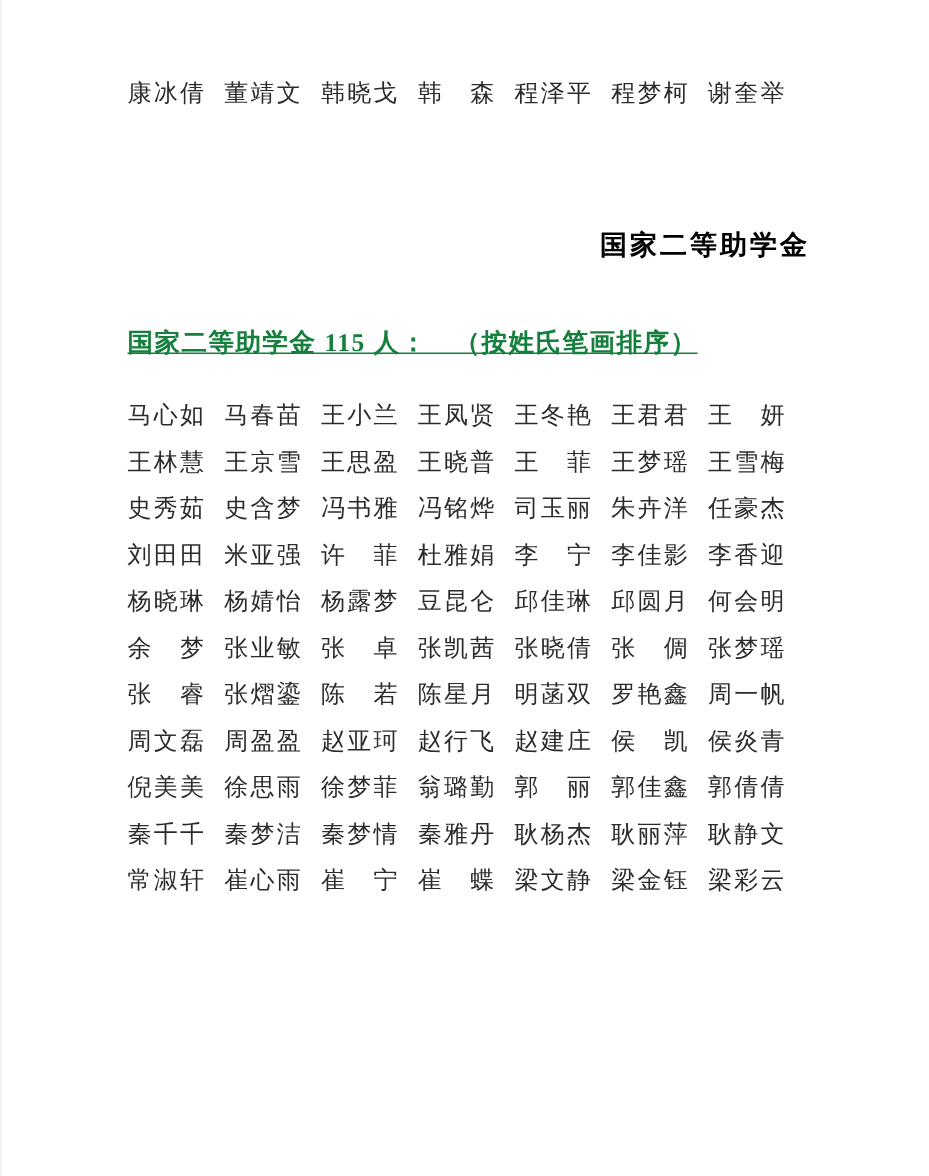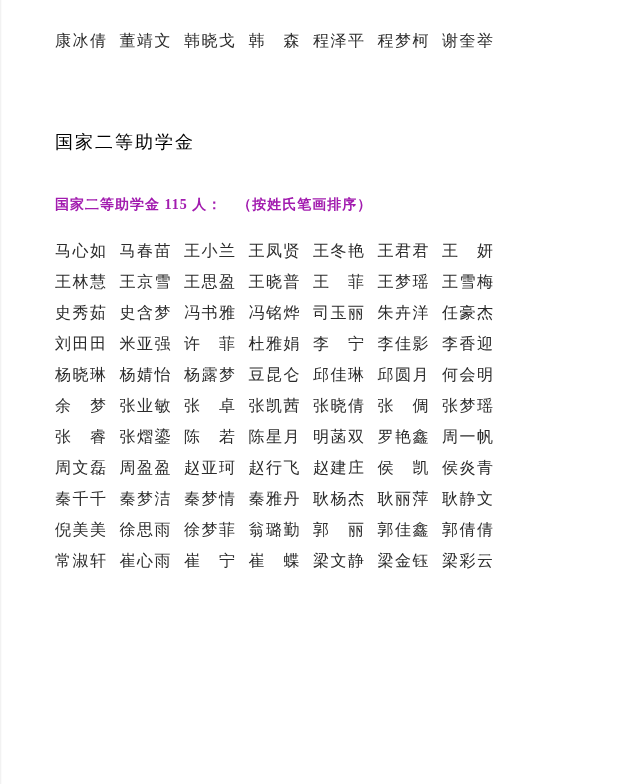--- a/index.html
+++ b/index.html
@@ -13,55 +13,56 @@
   .page {
     position: relative;
     width: 619px;
     height: 784px;
     background: #ffffff;
     font-family: "Liberation Serif", "DejaVu Serif", serif;
     color: #2b2b2b;
     box-shadow: inset 3px 0 2px -2px rgba(0,0,0,0.07);
   }
   .content {
-    margin-left: 55px;
+    margin-left: 85px;
     width: 455px;
-    padding-top: 32px;
+    padding-top: 53px;
   }
   .name-row {
     display: flex;
     gap: 12px;
     height: 31px;
     align-items: center;
     white-space: pre;
   }
   .prev-row .name-row {
     height: 18px;
   }
   .name {
     font-size: 16px;
     letter-spacing: 1.5px;
     white-space: pre;
   }
   .doc-title {
     margin-top: 80px;
-    text-align: left;
+    text-align: right;
     font-size: 18px;
-    font-weight: normal;
+    font-weight: bold;
     color: #000000;
     letter-spacing: 2px;
     white-space: pre;
   }
   .list-header {
     margin-top: 42px;
-    font-size: 14px;
+    font-size: 17px;
     font-weight: bold;
-    color: #a21caf;
+    color: #15803d;
     letter-spacing: 1px;
     white-space: pre;
+    text-decoration: underline;
   }
   .names-list {
     margin-top: 22px;
     text-align: right;
   }
 </style>
 </head>
 <body>
 
 <div class="page">
@@ -77,19 +78,19 @@
 
     <div class="names-list">
         <div class="name-row"><span class="name">马心如</span><span class="name">马春苗</span><span class="name">王小兰</span><span class="name">王凤贤</span><span class="name">王冬艳</span><span class="name">王君君</span><span class="name">王　妍</span></div>
         <div class="name-row"><span class="name">王林慧</span><span class="name">王京雪</span><span class="name">王思盈</span><span class="name">王晓普</span><span class="name">王　菲</span><span class="name">王梦瑶</span><span class="name">王雪梅</span></div>
         <div class="name-row"><span class="name">史秀茹</span><span class="name">史含梦</span><span class="name">冯书雅</span><span class="name">冯铭烨</span><span class="name">司玉丽</span><span class="name">朱卉洋</span><span class="name">任豪杰</span></div>
         <div class="name-row"><span class="name">刘田田</span><span class="name">米亚强</span><span class="name">许　菲</span><span class="name">杜雅娟</span><span class="name">李　宁</span><span class="name">李佳影</span><span class="name">李香迎</span></div>
         <div class="name-row"><span class="name">杨晓琳</span><span class="name">杨婧怡</span><span class="name">杨露梦</span><span class="name">豆昆仑</span><span class="name">邱佳琳</span><span class="name">邱圆月</span><span class="name">何会明</span></div>
         <div class="name-row"><span class="name">余　梦</span><span class="name">张业敏</span><span class="name">张　卓</span><span class="name">张凯茜</span><span class="name">张晓倩</span><span class="name">张　倜</span><span class="name">张梦瑶</span></div>
         <div class="name-row"><span class="name">张　睿</span><span class="name">张熠鎏</span><span class="name">陈　若</span><span class="name">陈星月</span><span class="name">明菡双</span><span class="name">罗艳鑫</span><span class="name">周一帆</span></div>
         <div class="name-row"><span class="name">周文磊</span><span class="name">周盈盈</span><span class="name">赵亚珂</span><span class="name">赵行飞</span><span class="name">赵建庄</span><span class="name">侯　凯</span><span class="name">侯炎青</span></div>
+        <div class="name-row"><span class="name">倪美美</span><span class="name">徐思雨</span><span class="name">徐梦菲</span><span class="name">翁璐勤</span><span class="name">郭　丽</span><span class="name">郭佳鑫</span><span class="name">郭倩倩</span></div>
         <div class="name-row"><span class="name">秦千千</span><span class="name">秦梦洁</span><span class="name">秦梦情</span><span class="name">秦雅丹</span><span class="name">耿杨杰</span><span class="name">耿丽萍</span><span class="name">耿静文</span></div>
-        <div class="name-row"><span class="name">倪美美</span><span class="name">徐思雨</span><span class="name">徐梦菲</span><span class="name">翁璐勤</span><span class="name">郭　丽</span><span class="name">郭佳鑫</span><span class="name">郭倩倩</span></div>
         <div class="name-row"><span class="name">常淑轩</span><span class="name">崔心雨</span><span class="name">崔　宁</span><span class="name">崔　蝶</span><span class="name">梁文静</span><span class="name">梁金钰</span><span class="name">梁彩云</span></div>
       </div>
 
   </div>
 </div>
 
 </body></html>

